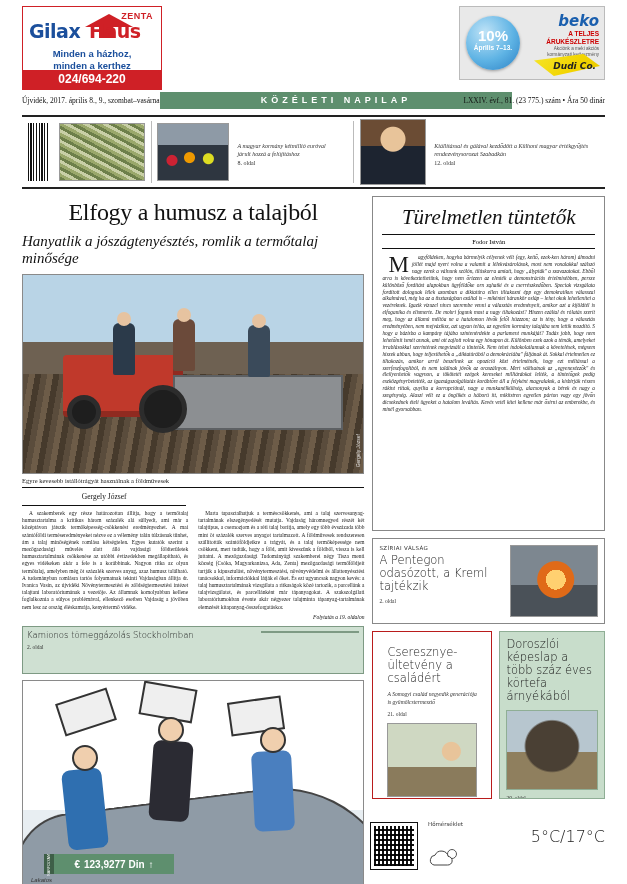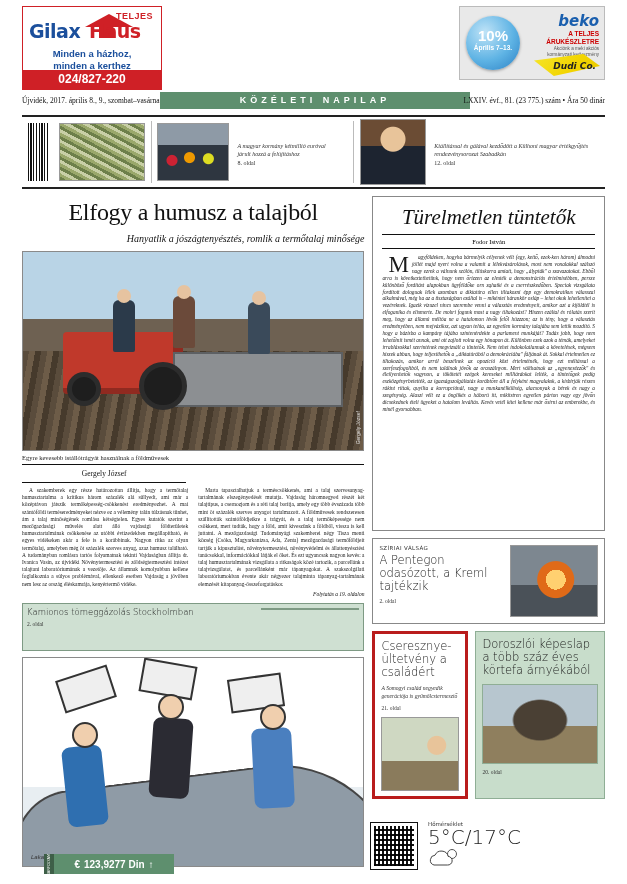--- a/index.html
+++ b/index.html
@@ -59,21 +59,21 @@
   .logo-magyarszo {
     font-family: "DejaVu Sans", sans-serif; font-weight: bold; font-style: italic;
     font-size: 60px; color: #e2231a; letter-spacing: -2px; line-height: 68px;
     text-align: center; transform: scaleY(1.12); transform-origin: top center;
   }
   .logo-url {
     text-align: center; font-size: 7px; color: #8a8a8a; letter-spacing: 3.4px;
     font-weight: bold; margin-top: 8px;
   }
   .green-strip {
-    position: absolute; left: 160px; top: 92px; width: 310px; height: 17px;
+    position: absolute; left: 160px; top: 92px; width: 352px; height: 17px;
     background: #5e8f6e;
   }
   .green-strip span {
     display: block; text-align: center; color: #fff; font-size: 9px;
     font-weight: bold; letter-spacing: 4px; line-height: 17px;
   }
 
   .ad-beko {
     position: absolute; right: 22px; top: 6px; width: 146px; height: 74px;
     border: 1px solid #bbb; background: #e9e9e9; overflow: hidden;
@@ -169,22 +169,22 @@
   .main { position: absolute; left: 22px; top: 196px; right: 22px; bottom: 8px;
     display: flex; gap: 8px; }
   .col-left { width: 346px; position: relative; }
   .col-right { width: 235px; position: relative; }
 
   .lead-head {
     font-family: "Liberation Serif", serif; font-size: 24px; color: #111;
     text-align: center; line-height: 32px; letter-spacing: -.3px;
   }
   .lead-deck {
-    font-family: "Liberation Serif", serif; font-style: italic; font-size: 10px;
-    color: #111; text-align: right; margin-top: 5px; margin-bottom: 7px;
+    font-family: "Liberation Serif", serif; font-style: italic; font-size: 15px;
+    color: #111; text-align: left; margin-top: 5px; margin-bottom: 7px;
   }
   .lead-photo {
     width: 100%; height: 200px; border: 1px solid #8a8a8a; position: relative;
     background:
       linear-gradient(#b9d4e6 0 34%, #6e6152 34% 52%, #4e4336 52% 100%);
     overflow: hidden;
   }
   .lp-field {
     position: absolute; left: 0; bottom: 0; width: 100%; height: 50%;
     background: repeating-linear-gradient(100deg,
@@ -342,21 +342,21 @@
     font-family: "Liberation Serif", serif; }
   .ps-img {
     width: 88px; border: 1px solid #999;
     background:
       radial-gradient(circle at 52% 48%, #ffd070 0 10px, #e06a18 10px 18px, transparent 19px),
       linear-gradient(#7d8790 0 55%, #4a5158 55% 100%);
   }
 
   .bottom-two { margin-top: 7px; display: flex; gap: 7px; }
   .promo-cherry {
-    width: 96px; border: 3px solid #b91c1c; padding: 6px; height: 168px; overflow: hidden;
+    width: 120px; border: 1px solid #b91c1c; padding: 14px; height: 168px; overflow: hidden;
   }
   .pc-title { font-size: 11.5px; line-height: 13px; color: #1c1c1c;
     font-family: "DejaVu Sans", sans-serif; font-weight: 300; }
   .pc-sub { font-size: 5.6px; font-style: italic; line-height: 7.5px; margin-top: 6px;
     color: #333; font-family: "Liberation Serif", serif; }
   .pc-page { font-size: 5.5px; margin-top: 5px; color: #333;
     font-family: "Liberation Serif", serif; }
   .pc-img {
     margin-top: 6px; height: 74px; border: 1px solid #999;
     background:
@@ -387,44 +387,44 @@
   }
   .qr-inner {
     width: 100%; height: 100%;
     background:
       repeating-linear-gradient(90deg, #111 0 2px, #fff 2px 4px),
       repeating-linear-gradient(0deg, #111 0 2px, #fff 2px 5px);
     background-blend-mode: multiply;
   }
   .weather-txt { flex: 1; }
   .w-label { font-size: 5.5px; color: #333; font-family: "DejaVu Sans", sans-serif; }
-  .w-temp { font-size: 20px; color: #1c1c1c; font-family: "DejaVu Sans", sans-serif;
-    font-weight: 300; line-height: 20px; }
+  .w-temp { font-size: 16px; color: #1c1c1c; font-family: "DejaVu Sans", sans-serif;
+    font-weight: 300; line-height: 20px; text-align: right; }
   .w-icon { margin-top: 1px; }
 </style>
 </head>
 <body>
 
 <div class="page">
 
   <div class="masthead">
 
     <div class="ad-gilax">
       <div class="gx-top">
         <div class="gx-roof"></div>
         <div class="gx-win"></div>
-        <div class="gx-zenta">TELJES</div>
+        <div class="gx-zenta">ZENTA</div>
         <div class="gx-gilax">Gilax</div>
         <div class="gx-haus">Haus</div>
       </div>
       <div class="gx-mid">
         <div>Minden a házhoz,</div>
         <div>minden a kerthez</div>
       </div>
-      <div class="gx-phone">024/827-220</div>
+      <div class="gx-phone">024/694-220</div>
     </div>
 
     <div class="issue-line">Újvidék, 2017. április 8., 9., szombat–vasárnap</div>
 
     <div class="green-strip">
       <span>KÖZÉLETI NAPILAP</span>
     </div>
 
     <div class="ad-beko">
       <div class="bk-circle"></div>

